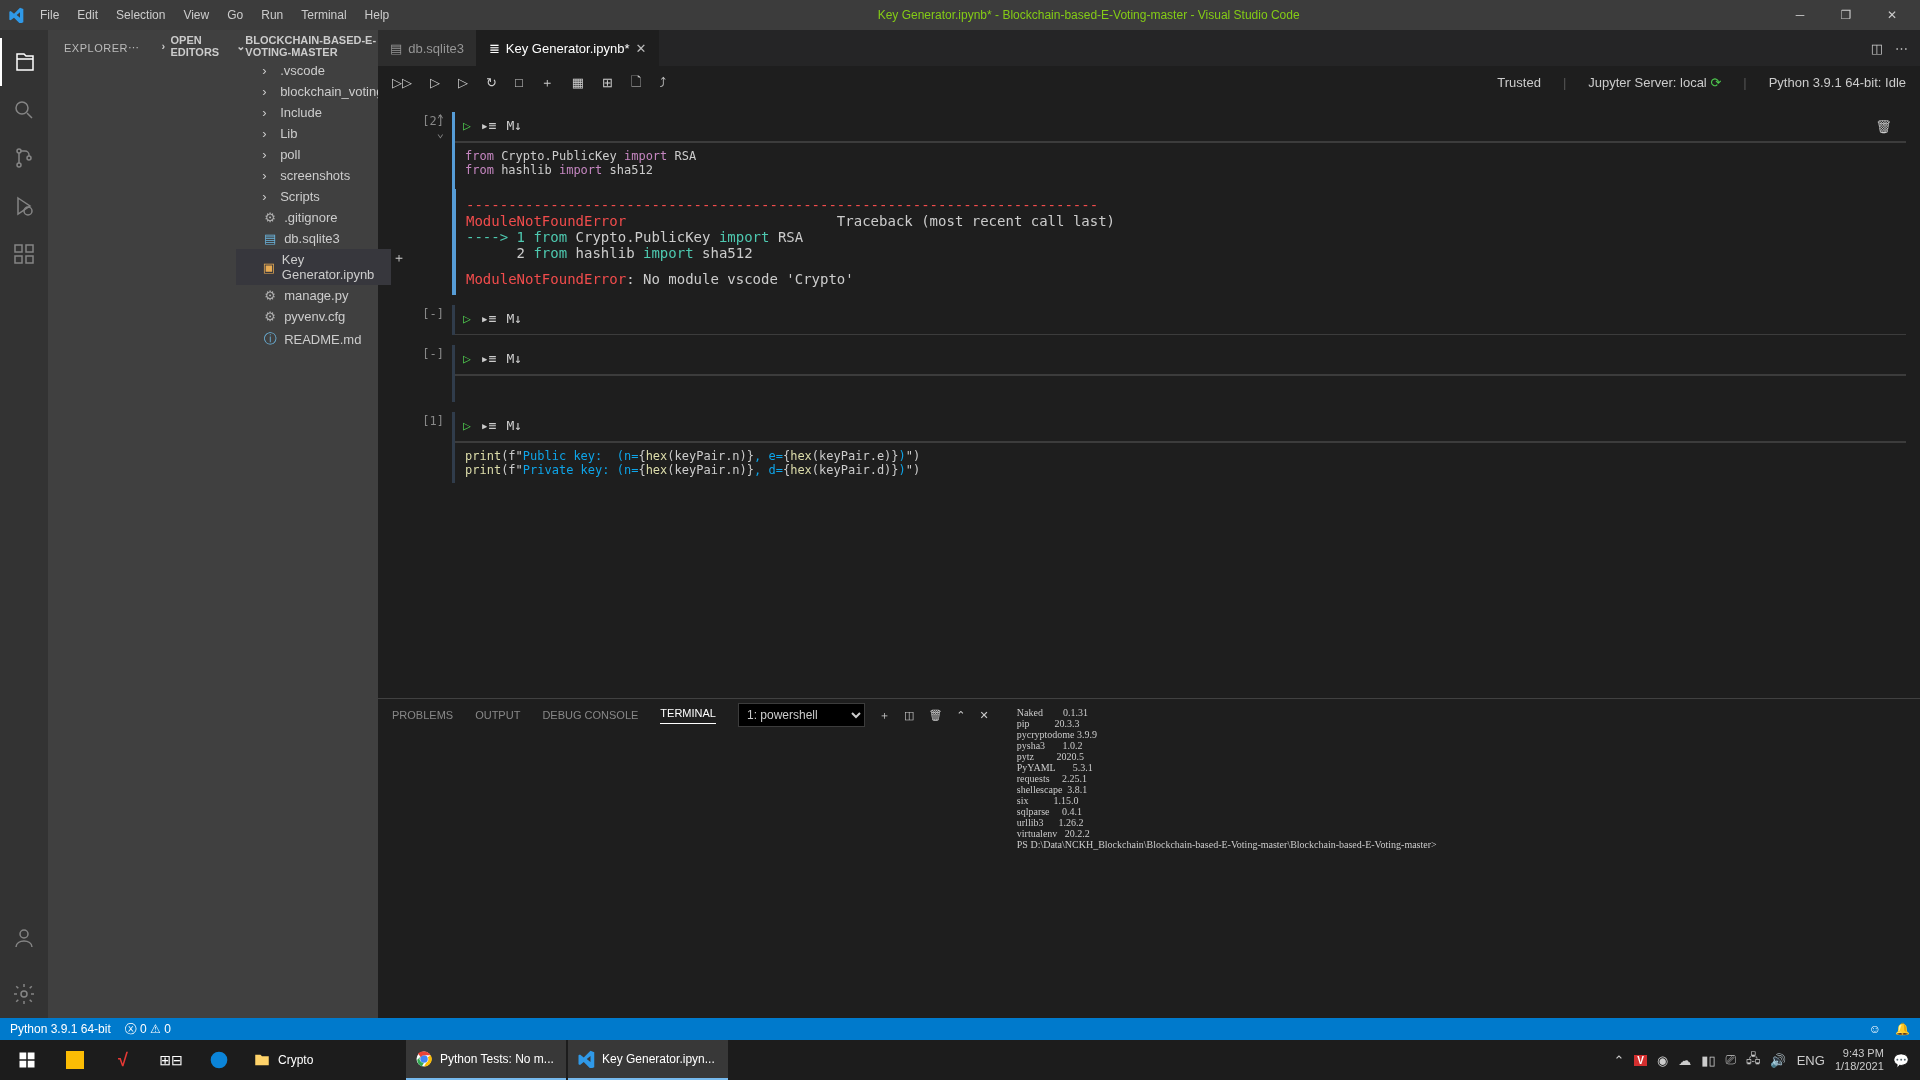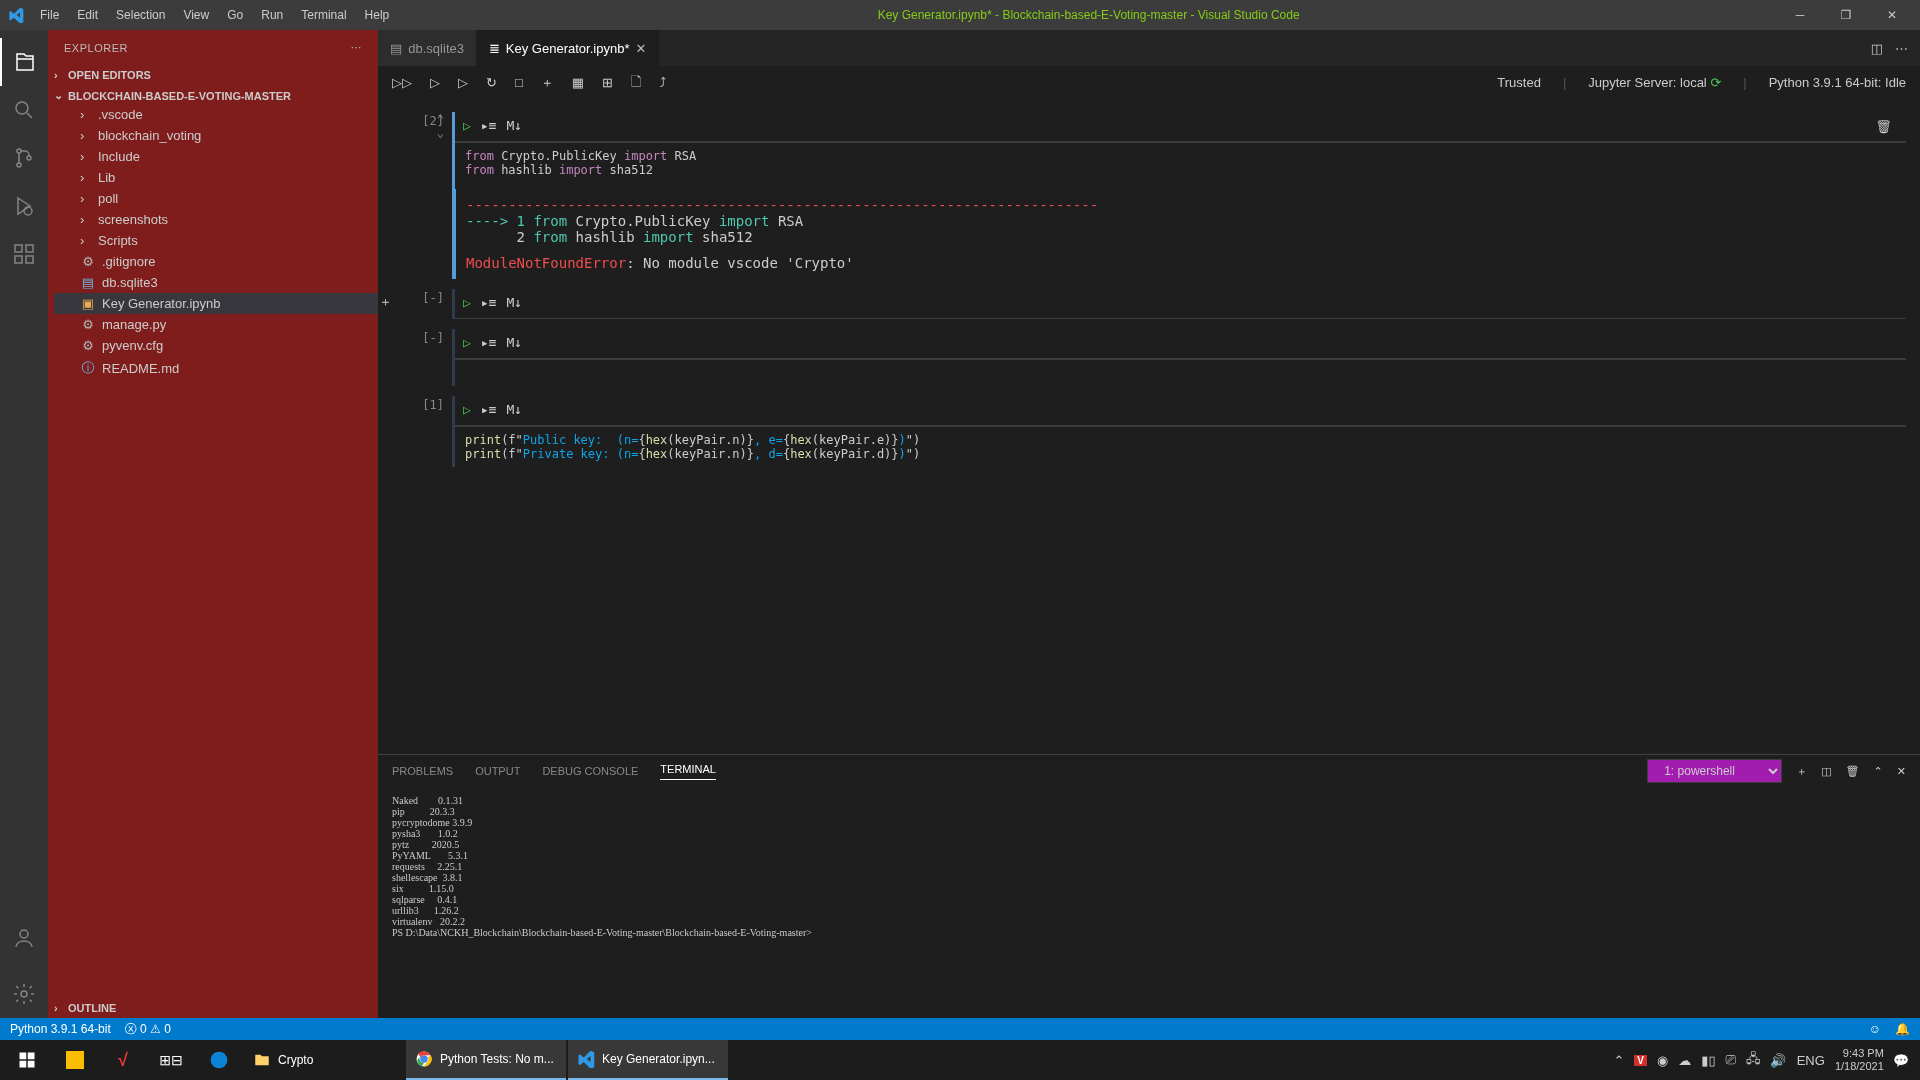--- a/index.html
+++ b/index.html
@@ -35,23 +35,23 @@
   display: flex;
   flex-direction: column;
   align-items: center;
   padding-top: 8px;
 }
 .activity-bar .act-item { width: 48px; height: 48px; display: flex; align-items: center; justify-content: center; color: #858585; cursor: pointer; }
 .activity-bar .act-item.active { color: #ffffff; border-left: 2px solid #ffffff; }
 .activity-bar .bottom { margin-top: auto; margin-bottom: 8px;}
 .sidebar {
   width: 330px;
-  background: #7f1d1d;
-  display: flex;
-  flex-direction: column;
+  background: #404040;
+  display: flex;
+  flex-direction: row;
   font-size: 13px;
 }
 .sidebar-header {
   height: 35px;
   display: flex;
   align-items: center;
   padding: 0 16px;
   font-size: 11px;
   letter-spacing: 0.5px;
   color: #bbbbbb;
@@ -166,39 +166,38 @@
   font-size: 14px;
 }
 .err-red { color: #f14c4c; }
 .err-line { color: #f14c4c; }
 .trace { color: #cccccc; }
 .trace-green { color: #4ec9b0; }
 .trace-cyan { color: #4ec9b0; }
 .arrow-green { color: #4ec9b0; }
 .cell-trash { margin-left: auto; color: #cccccc; padding-right:6px;}
 .panel-area {
-  height: 264px;
+  height: 320px;
   background: #1e1e1e;
   display: flex;
-  flex-direction: column;
   border-top: 1px solid #414141;
 }
 .panel-tabs {
   height: 32px;
   display: flex;
   align-items: center;
   padding: 0 14px;
   gap: 22px;
   font-size: 11px;
 }
 .panel-tabs .ptab { color: #888; cursor: pointer; }
 .panel-tabs .ptab.active { color: #ffffff; border-bottom: 1px solid #ffffff; padding-bottom: 4px;}
 .panel-tabs .right-ctrl { margin-left: auto; display: flex; align-items: center; gap: 14px; color: #cccccc;}
 .panel-tabs select {
-  background: #a21caf; color: #cccccc; border: 1px solid #3c3c3c; padding: 3px 30px 3px 12px; font-size: 12px;
+  background: #000000; color: #cccccc; border: 1px solid #3c3c3c; padding: 3px 30px 3px 4px; font-size: 12px;
 }
 .terminal-body {
   flex: 1;
   padding: 8px 14px;
   font-family: Liberation Serif, serif;
   font-size: 10px;
   overflow: hidden;
   white-space: pre;
 }
 .status-bar {
@@ -448,20 +447,21 @@
                 <span>M↓</span>
               </div>
               <span class="cell-trash">🗑</span>
             </div>
             <div class="cell-input">
               <div class="code-line"><span class="kw-import">from</span><span class="id"> Crypto.PublicKey </span><span class="kw-import">import</span><span class="id"> RSA</span></div>
               <div class="code-line"><span class="kw-import">from</span><span class="id"> hashlib </span><span class="kw-import">import</span><span class="id"> sha512</span></div>
             </div>
             <div class="cell-output" style="border-left: 4px solid rgb(86, 156, 214); margin-left: -3px; margin-top: 6px;">
               <div class="code-line err-line">---------------------------------------------------------------------------</div>
+              <div class="code-line"><span class="err-red">ModuleNotFoundError</span><span class="trace">                         Traceback (most recent call last)</span></div>
               <div class="code-line"><span class="arrow-green">----&gt; 1 </span><span class="arrow-green">from</span><span class="trace"> Crypto.PublicKey </span><span class="arrow-green">import</span><span class="trace"> RSA</span></div>
               <div class="code-line"><span class="trace">      2 </span><span class="arrow-green">from</span><span class="trace"> hashlib </span><span class="arrow-green">import</span><span class="trace"> sha512</span></div>
               <div class="code-line" style="margin-top:10px"><span class="err-red">ModuleNotFoundError</span><span class="trace">: No module vscode 'Crypto'</span></div>
             </div>
           </div>
         </div>
         <div class="cell">
           <div class="cell-gutter" style="position: relative;">
             <div class="exec-count" style="position: absolute; top: 2px; right: 8px;">[-]</div>
           </div>

